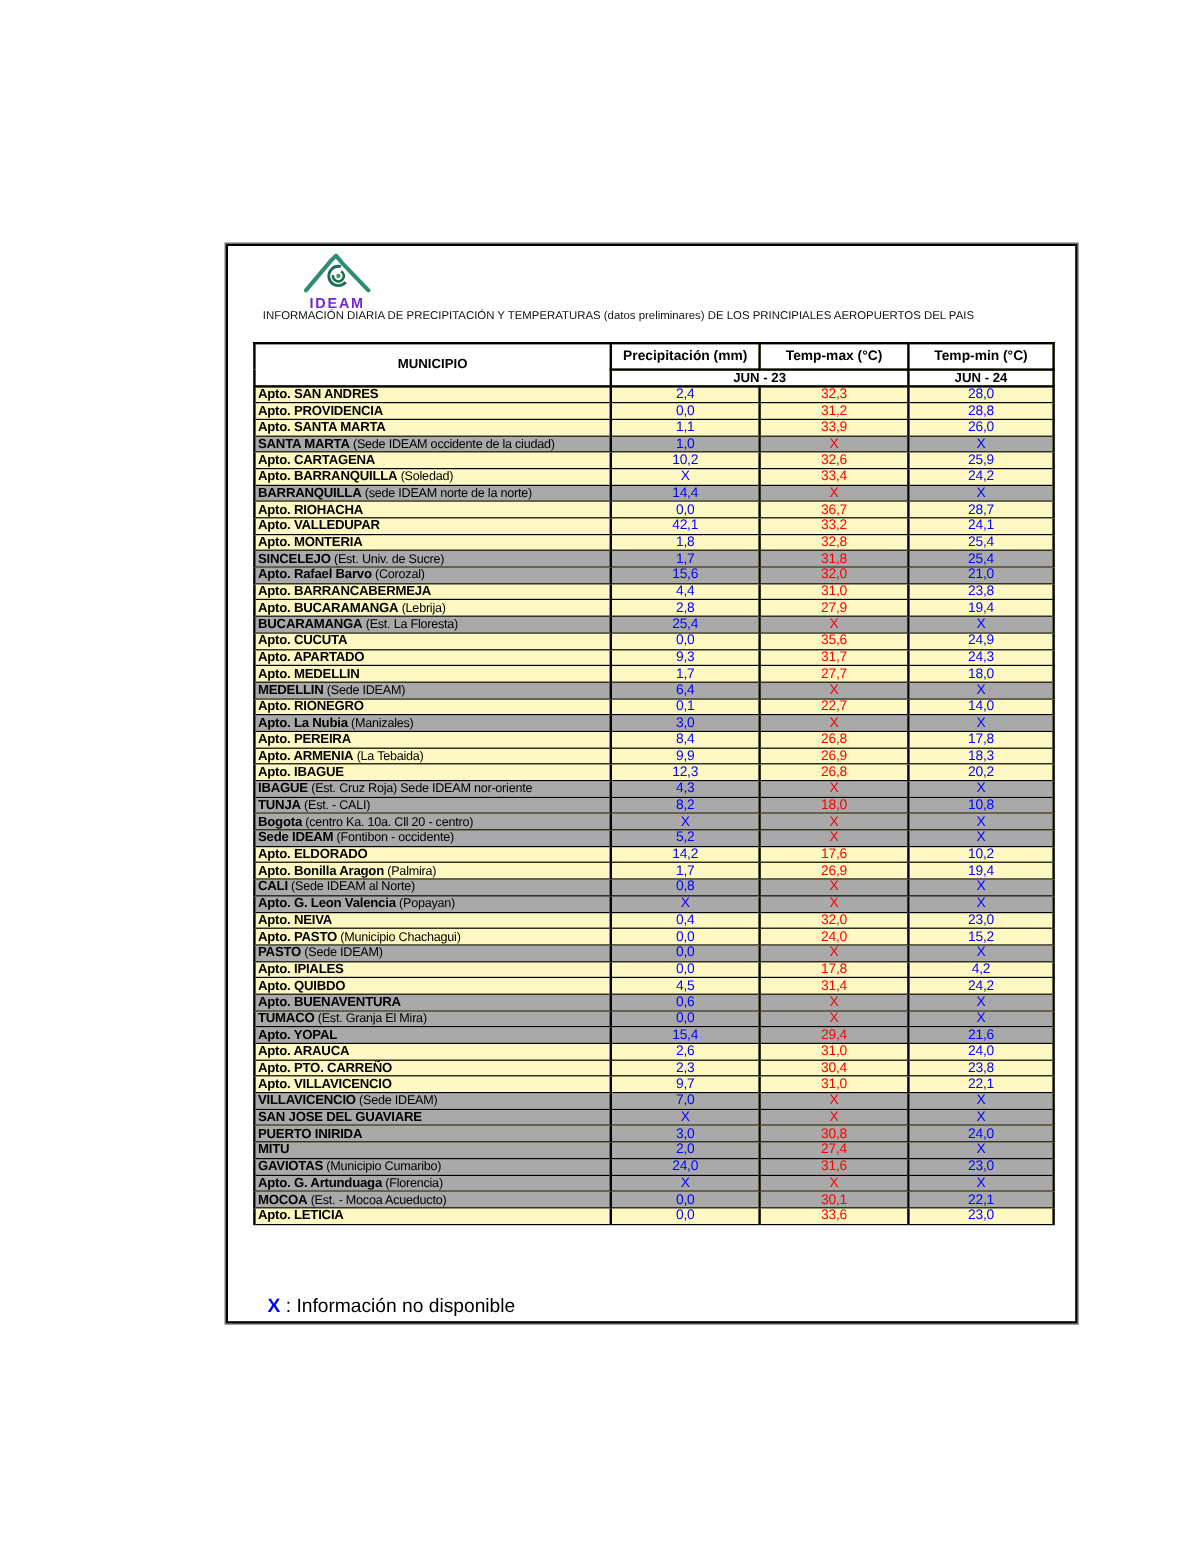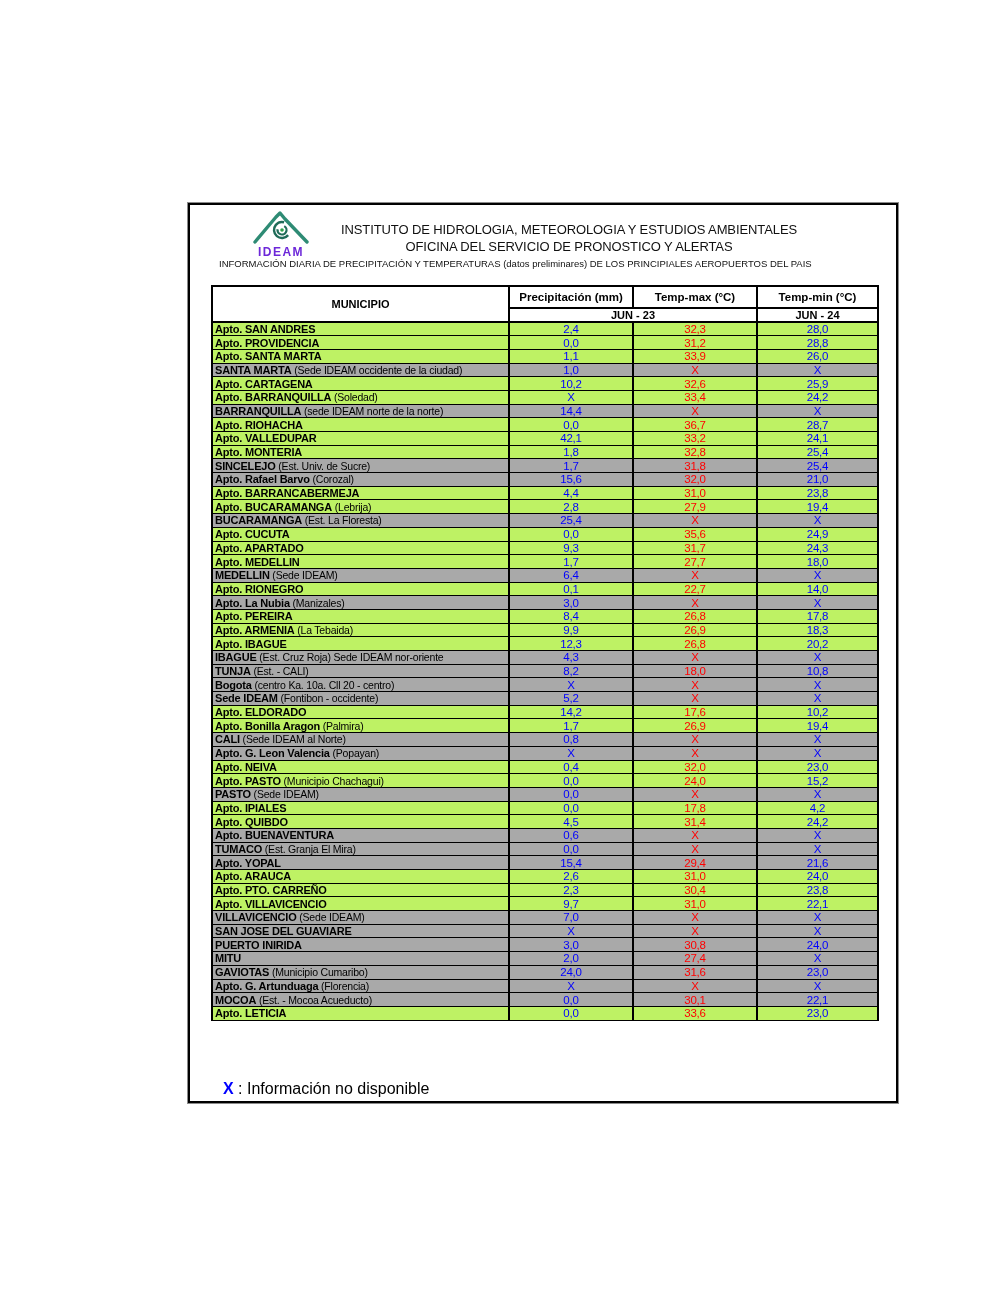--- a/index.html
+++ b/index.html
@@ -13,21 +13,21 @@
   }
   .frame-inner{position:absolute;inset:0;border:2px solid #000;}
   .header{position:relative;height:80px;}
   .logo{position:absolute;left:54px;top:5px;width:74px;text-align:center;}
   .logo-text{font-size:12px;font-weight:bold;color:#6d28d9;letter-spacing:1.5px;margin-top:-3px;}
   .titles{position:absolute;left:52px;right:0;top:17px;text-align:center;font-size:13px;color:#111;letter-spacing:-0.1px;}
   .titles .t2{margin-top:2px;}
   .subtitle{position:absolute;left:0;right:0;top:53px;text-align:left;font-size:9.5px;color:#111;margin-left:29px;}
   table.tbl{
     position:absolute;left:21px;top:80px;width:666px;
-    border-collapse:collapse;table-layout:fixed;background:#bef264;
+    border-collapse:collapse;table-layout:fixed;background:#fef9c3;
   }
   .tbl th,.tbl td{border:1px solid #000;padding:0;overflow:hidden;white-space:nowrap;box-sizing:border-box;}
   .tbl thead th{border-width:2px;font-weight:bold;font-size:11.5px;background:#fff;}
   .tbl thead th.muni{font-weight:bold;font-size:11px;}
   .tbl thead tr.r1 th{height:22px;}
   .tbl thead tr.r2 th{height:13px;font-size:11px;}
   .tbl td{height:13.7px;border-left-width:2px;border-right-width:2px;}
   td.name-cell{padding-left:2px;text-align:left;font-size:11px;}
   .name-cell .b{font-weight:bold;letter-spacing:-0.2px;}
   .name-cell .n{font-weight:normal;font-size:10.5px;letter-spacing:-0.2px;}
@@ -49,24 +49,20 @@
         <span>
           <svg width="60" height="34" viewBox="0 0 60 34">
             <path d="M4 32 L25 7 L29 3 L34 9 L56 32" fill="none" stroke="#2e8b74" stroke-width="3.4" stroke-linejoin="round" stroke-linecap="round"></path>
             <circle cx="31" cy="20" r="8" fill="none" stroke="#1f6b58" stroke-width="2.4" stroke-dasharray="34 16" transform="rotate(40 31 20)"></circle>
             <circle cx="31" cy="20" r="4.5" fill="none" stroke="#1f6b58" stroke-width="2.2" stroke-dasharray="19 9" transform="rotate(-60 31 20)"></circle>
             <circle cx="31" cy="20" r="1.8" fill="#2fa04b"></circle>
           </svg>
         </span>
         <div class="logo-text">IDEAM</div>
       </div>
-      <div class="titles">
-        <div class="t1">INSTITUTO DE HIDROLOGIA, METEOROLOGIA Y ESTUDIOS AMBIENTALES</div>
-        <div class="t2">OFICINA DEL SERVICIO DE PRONOSTICO Y ALERTAS</div>
-      </div>
       <div class="subtitle">INFORMACIÓN DIARIA DE PRECIPITACIÓN Y TEMPERATURAS (datos preliminares) DE LOS PRINCIPIALES AEROPUERTOS DEL PAIS</div>
     </div>
 
     <table class="tbl">
       <colgroup>
         <col style="width:297px">
           <col style="width:124px">
           <col style="width:124px">
           <col style="width:121px">
       </colgroup>

